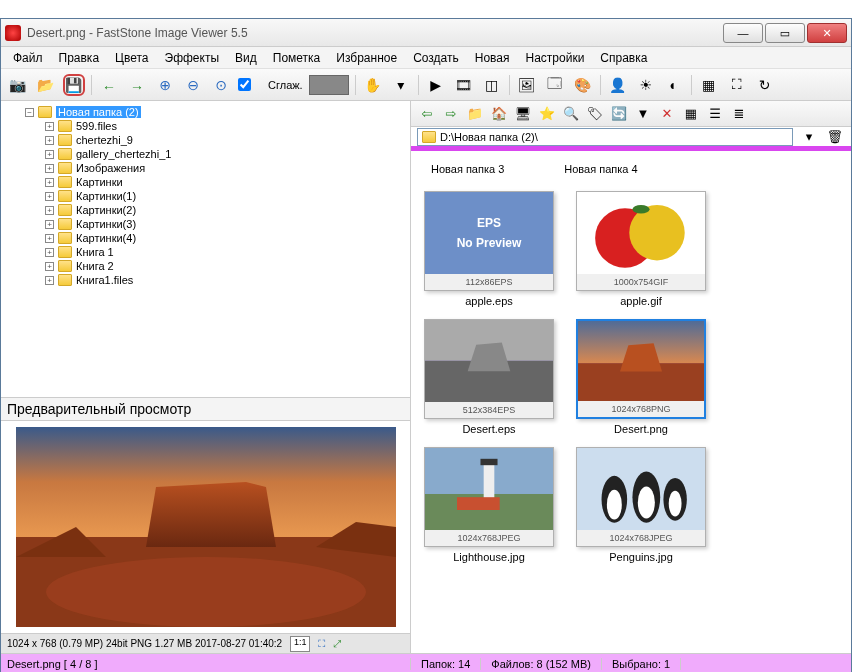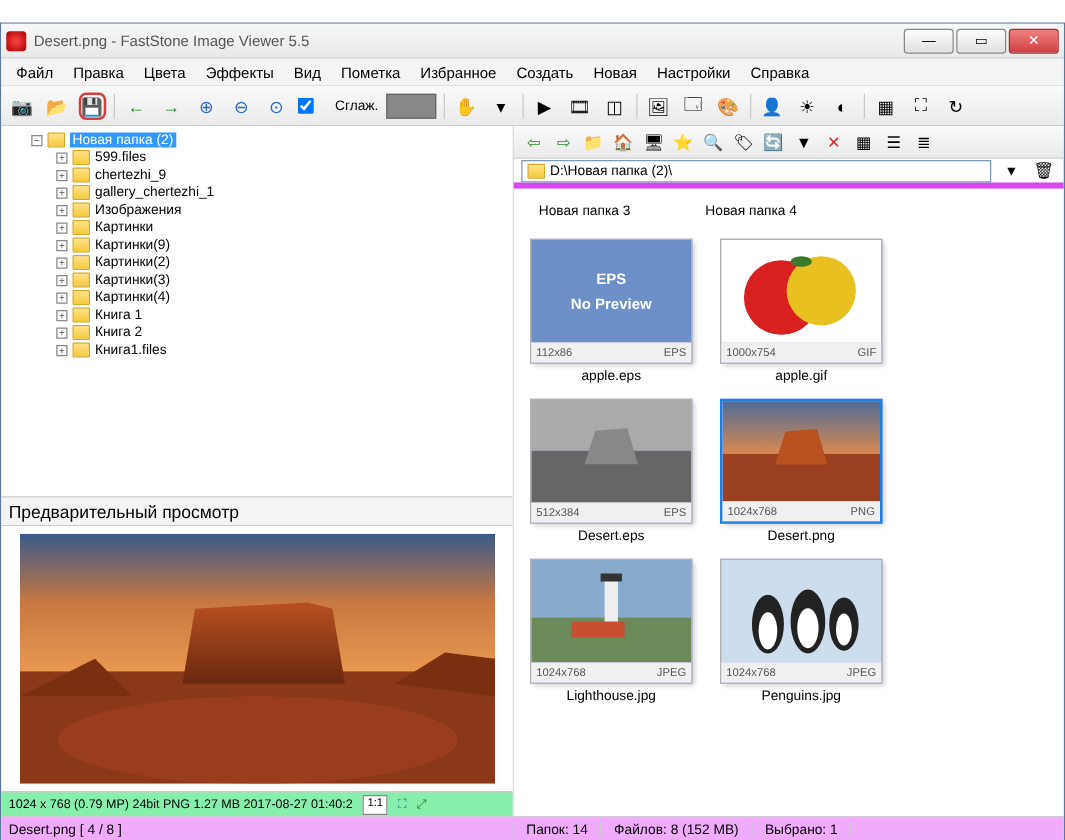--- a/index.html
+++ b/index.html
@@ -24,33 +24,33 @@
 .tree-area { flex: 1; overflow-y: auto; background: #fff; padding: 4px; }
 .tree-item { display: flex; align-items: center; padding: 1px 0; padding-left: 40px; gap: 4px; cursor: pointer; font-size: 11px; }
 .tree-item.root { padding-left: 20px; }
 .tree-item.selected .label { background: #3399ff; color: #fff; padding: 0 2px; }
 .folder-icon { width: 14px; height: 12px; background: linear-gradient(#ffe28a,#f5ca3a); border: 1px solid #d4a828; border-radius: 1px; }
 .plus-icon { width: 9px; height: 9px; border: 1px solid #888; font-size: 8px; line-height: 7px; text-align: center; color: #555; }
 .preview-header { background: #f4f4f4; padding: 3px 6px; border-top: 1px solid #ccc; border-bottom: 1px solid #ccc; font-size: 14px; }
 .preview-area { flex: 0 0 250px; display: flex; flex-direction: column; }
 .preview-img { flex: 1; background: #fff; display: flex; align-items: center; justify-content: center; padding: 6px; }
 .preview-canvas { width: 380px; height: 200px; }
-.preview-status { height: 20px; background: #86efac; display: flex; align-items: center; padding: 0 6px; gap: 8px; font-size: 10px; border-top: 1px solid #ccc; }
+.preview-status { height: 20px; background: #e5e5e5; display: flex; align-items: center; padding: 0 6px; gap: 8px; font-size: 10px; border-top: 1px solid #ccc; }
 .right-pane { flex: 1; display: flex; flex-direction: column; }
 .right-toolbar { height: 26px; background: linear-gradient(#fafafa,#eaeaea); display: flex; align-items: center; padding: 0 6px; gap: 4px; border-bottom: 1px solid #ccc; }
 .ribtn { width: 20px; height: 20px; display: flex; align-items: center; justify-content: center; cursor: pointer; font-size: 13px; }
 .path-bar { height: 24px; display: flex; align-items: center; padding: 0 6px; gap: 6px; border-bottom: 5px solid #d946ef; }
 .path-input { flex: 1; height: 18px; border: 1px solid #7a9ab8; padding: 0 4px; font-size: 11px; display: flex; align-items: center; gap: 4px; }
 .thumbs-area { flex: 1; overflow-y: auto; background: #fff; padding: 8px; display: flex; flex-wrap: wrap; gap: 12px; align-content: flex-start; }
 .folder-row { width: 100%; display: flex; gap: 60px; padding: 4px 12px; font-size: 11px; }
 .thumb { width: 140px; display: flex; flex-direction: column; align-items: center; gap: 4px; }
 .thumb-box { width: 130px; height: 100px; border: 1px solid #b0b0b0; box-shadow: 2px 2px 4px rgba(0,0,0,0.2); background: #c4b5fd; display: flex; flex-direction: column; }
 .thumb-box.selected { border: 2px solid #2080e0; }
 .thumb-img { flex: 1; display: flex; align-items: center; justify-content: center; overflow: hidden; }
-.thumb-footer { height: 16px; background: #f0f0f0; display: flex; justify-content: space-between; padding: 0 4px; font-size: 9px; align-items: center; color: #555; }
+.thumb-footer { height: 16px; background: #f0f0f0; display: flex; justify-content: center; padding: 0 4px; font-size: 9px; align-items: center; color: #555; }
 .thumb-label { font-size: 11px; }
 .eps-preview { width: 100%; height: 100%; background: #6d8fc8; color: #fff; display: flex; flex-direction: column; align-items: center; justify-content: center; font-size: 12px; font-weight: bold; gap: 6px; }
 .statusbar { height: 20px; background: #f0abfc; display: flex; align-items: center; font-size: 11px; border-top: 1px solid #ccc; }
 .status-left { width: 410px; padding: 0 6px; border-right: 1px solid #ccc; }
 .status-mid { flex: 1; display: flex; }
 .status-cell { padding: 0 10px; border-right: 1px solid #ccc; }
 svg { display: block; }
 .ratio-btn { width: 20px; height: 16px; border: 1px solid #888; font-size: 9px; text-align: center; background: #fff; cursor: pointer; }
 </style>
 </head>
@@ -148,21 +148,21 @@
               <span>Изображения</span>
             </div>
             <div class="tree-item">
               <span class="plus-icon">+</span>
               <span class="folder-icon"></span>
               <span>Картинки</span>
             </div>
             <div class="tree-item">
               <span class="plus-icon">+</span>
               <span class="folder-icon"></span>
-              <span>Картинки(9)</span>
+              <span>Картинки(1)</span>
             </div>
             <div class="tree-item">
               <span class="plus-icon">+</span>
               <span class="folder-icon"></span>
               <span>Картинки(2)</span>
             </div>
             <div class="tree-item">
               <span class="plus-icon">+</span>
               <span class="folder-icon"></span>
               <span>Картинки(3)</span>

